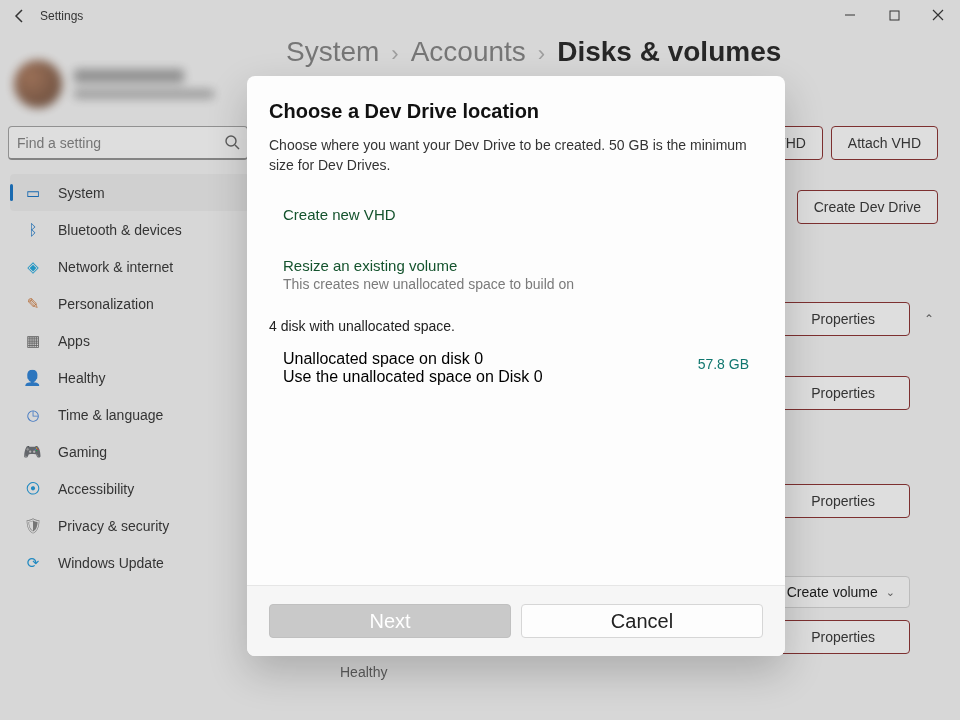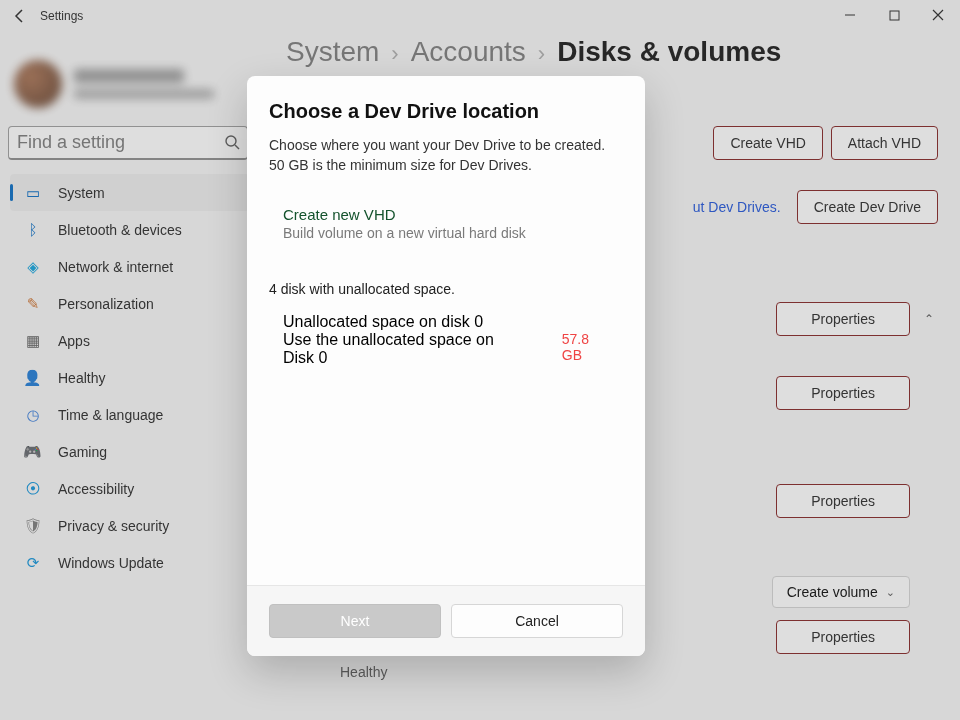--- a/index.html
+++ b/index.html
@@ -13,21 +13,21 @@
   .winctrls div { width: 44px; height: 30px; display: flex; align-items: center; justify-content: center; cursor: pointer; color: #222; }
 
   
   .sidebar { position: absolute; top: 40px; left: 0; width: 260px; padding: 8px 4px; }
   .profile { display: flex; align-items: center; padding: 12px 10px 18px 10px; filter: blur(5px); }
   .avatar { width: 48px; height: 48px; border-radius: 50%; background: radial-gradient(circle at 35% 35%, #a87050, #5a3a28); margin-right: 12px; }
   .profile-text .line1 { width: 110px; height: 14px; background: #999; border-radius: 3px; margin-bottom: 6px; }
   .profile-text .line2 { width: 140px; height: 10px; background: #aaa; border-radius: 3px; }
 
   .searchwrap { margin: 0 8px 14px 4px; position: relative; }
-  .search { width: 100%; height: 34px; border: 1px solid #999; border-radius: 4px; background: #fbfbfb; padding: 0 28px 0 8px; font-size: 18px; border-bottom: 2px solid #888;}
+  .search { width: 100%; height: 34px; border: 1px solid #999; border-radius: 4px; background: #fbfbfb; padding: 0 28px 0 8px; font-size: 14px; border-bottom: 2px solid #888;}
   .searchwrap .sicon { position: absolute; right: 8px; top: 8px; color: #555; }
 
   .nav { list-style: none; }
   .nav li { display: flex; align-items: center; height: 37px; padding-left: 14px; font-size: 14px; color: #222; cursor: pointer; border-radius: 4px; margin: 0 6px; position: relative; }
   .nav li.active { background: #eaeaea; }
   .nav li.active::before { content: ""; position: absolute; left: 0; top: 10px; bottom: 10px; width: 3px; background: #0067c0; border-radius: 2px; }
   .nav li .nicon { width: 18px; height: 18px; margin-right: 16px; display: flex; align-items: center; justify-content: center; font-size: 15px; }
 
   
   .main { position: absolute; top: 36px; left: 286px; right: 22px; }
@@ -49,32 +49,32 @@
 
   .vol-section { margin-top: 58px; margin-left: 54px; }
   .cv-btn { background: #fbfbfb; border: 1px solid #d0d0d0; border-radius: 4px; padding: 7px 14px; font-size: 14px; display: inline-flex; align-items: center; gap: 8px; }
   .cv-btn .chv { font-size: 11px; color: #555; }
   .vol-row { display: flex; justify-content: space-between; align-items: flex-start; margin-top: 12px;}
   .vol-meta div { font-size: 14px; color: #555; line-height: 1.5; }
   .vol-meta .t { color: #222; }
 
   
   .overlay { position: absolute; inset: 0; background: rgba(120,120,120,0.22); }
-  .modal { position: absolute; top: 76px; left: 247px; width: 398px; height: 580px; background: #fdfdfd; border-radius: 8px; box-shadow: 0 16px 40px rgba(0,0,0,0.2); display: flex; flex-direction: column; }
+  .modal { position: absolute; top: 76px; left: 247px; width: 538px; height: 580px; background: #fdfdfd; border-radius: 8px; box-shadow: 0 16px 40px rgba(0,0,0,0.2); display: flex; flex-direction: column; }
   .modal-body { padding: 24px 22px 10px 22px; flex: 1; }
   .modal h2 { font-size: 20px; font-weight: 600; color: #111; margin-bottom: 12px; }
   .modal .intro { font-size: 14px; color: #333; line-height: 1.45; margin-bottom: 22px; }
   .opt { padding: 8px 14px 10px 14px; border-radius: 4px; cursor: pointer; }
   .opt .ot { font-size: 15px; color: #14532d; margin-bottom: 2px; }
   .opt .od { font-size: 14px; color: #7a7a7a; }
   .sectlbl { font-size: 14px; color: #222; margin: 16px 0 10px 0; }
   .diskopt { display: flex; justify-content: space-between; align-items: flex-start; padding: 6px 14px; cursor:pointer; border-radius:4px;gap:40px;}
-  .diskopt .sz { font-size: 14px; color: #ef4444; margin-top: 18px;}
+  .diskopt .sz { font-size: 14px; color: #0f766e; margin-top: 6px;}
   .modal-foot { border-top: 1px solid #e6e6e6; background: #f6f6f6; padding: 18px 22px; display: flex; gap: 10px; border-radius: 0 0 8px 8px;}
-  .mbtn { flex: 1; height: 34px; border-radius: 4px; font-size: 14px; cursor: pointer; }
+  .mbtn { flex: 1; height: 34px; border-radius: 4px; font-size: 20px; cursor: pointer; }
   .mbtn.primary { background: #c9c9c9; border: 1px solid #c0c0c0; color: #fff; }
   .mbtn.secondary { background: #fdfdfd; border: 1px solid #d6d6d6; color: #222; }
 </style>
 </head>
 <body>
 
 <div class="titlebar">
   <span class="back">
     <svg viewBox="0 0 16 16" width="16" height="16">
         <path d="M10 2 L4 8 L10 14" stroke="#222" stroke-width="1.5" fill="none"></path>
@@ -220,23 +220,26 @@
 </div>
 
 <div class="overlay"></div>
 <div class="modal">
   <div class="modal-body">
     <h2>Choose a Dev Drive location</h2>
     <p class="intro">Choose where you want your Dev Drive to be created. 50 GB is the minimum size for Dev Drives.</p>
 
     <div class="opt">
       <div class="ot">Create new VHD</div>
-      <div class="od">Build volume on a new virtual hard disk</div>
     </div>
     <div style="height:14px"></div>
+    <div class="opt">
+      <div class="ot">Resize an existing volume</div>
+      <div class="od">This creates new unallocated space to build on</div>
+    </div>
 
     <div class="sectlbl">4 disk with unallocated space.</div>
 
     <div class="diskopt">
       <div>
         <div class="ot">Unallocated space on disk 0</div>
         <div class="od">Use the unallocated space on Disk 0</div>
       </div>
       <div class="sz">57.8 GB</div>
     </div>

